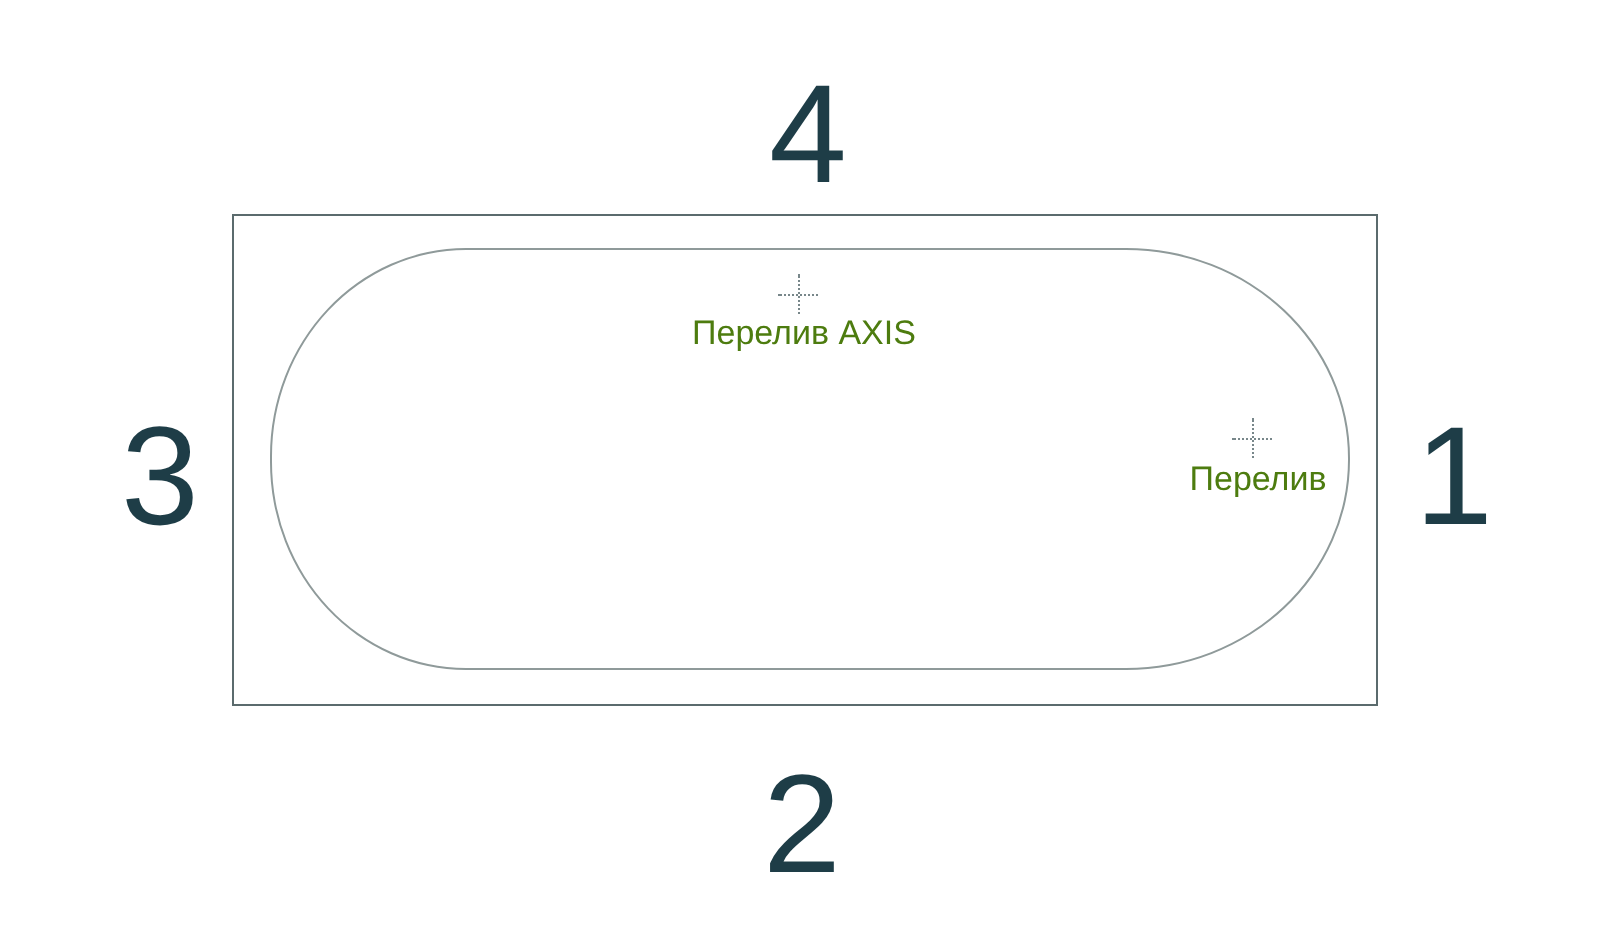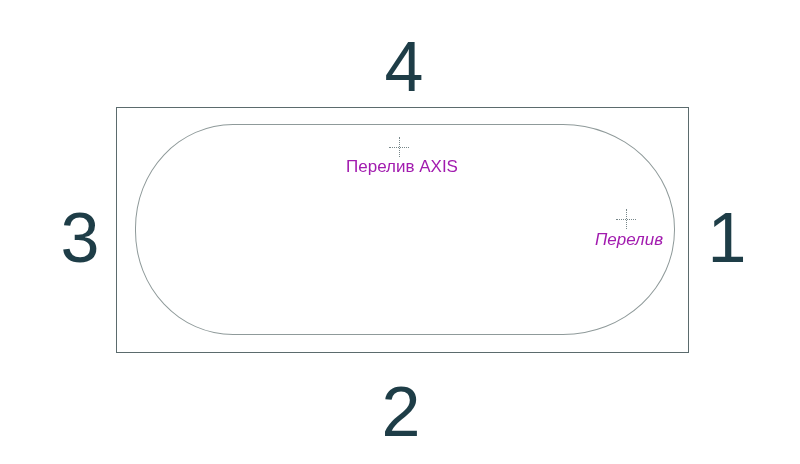--- a/index.html
+++ b/index.html
@@ -68,28 +68,28 @@
     top: 50%; left: 0; right: 0;
     height: 0;
     border-top: 1px dotted #78878a;
   }
   .marker-label {
     position: absolute;
     transform: translateX(-50%);
     font-size: 17px;
     font-weight: 400;
     line-height: 1;
-    color: #a21caf;
+    color: #4d7c0f;
     white-space: nowrap;
     user-select: none;
   }
   .marker-axis .crosshair     { left: 399px; top: 147px; }
   .marker-axis .marker-label  { left: 402px; top: 158px; }
   .marker-std  .crosshair     { left: 626px; top: 219px; }
-  .marker-std  .marker-label  { left: 629px; top: 231px; font-style: italic; }
+  .marker-std  .marker-label  { left: 629px; top: 231px; }
 </style>
 </head>
 <body>
 
 <div class="stage">
 
   <div class="tub-rim"></div>
   <div class="tub-basin"></div>
 
   <div class="side-number n-top">4</div>

